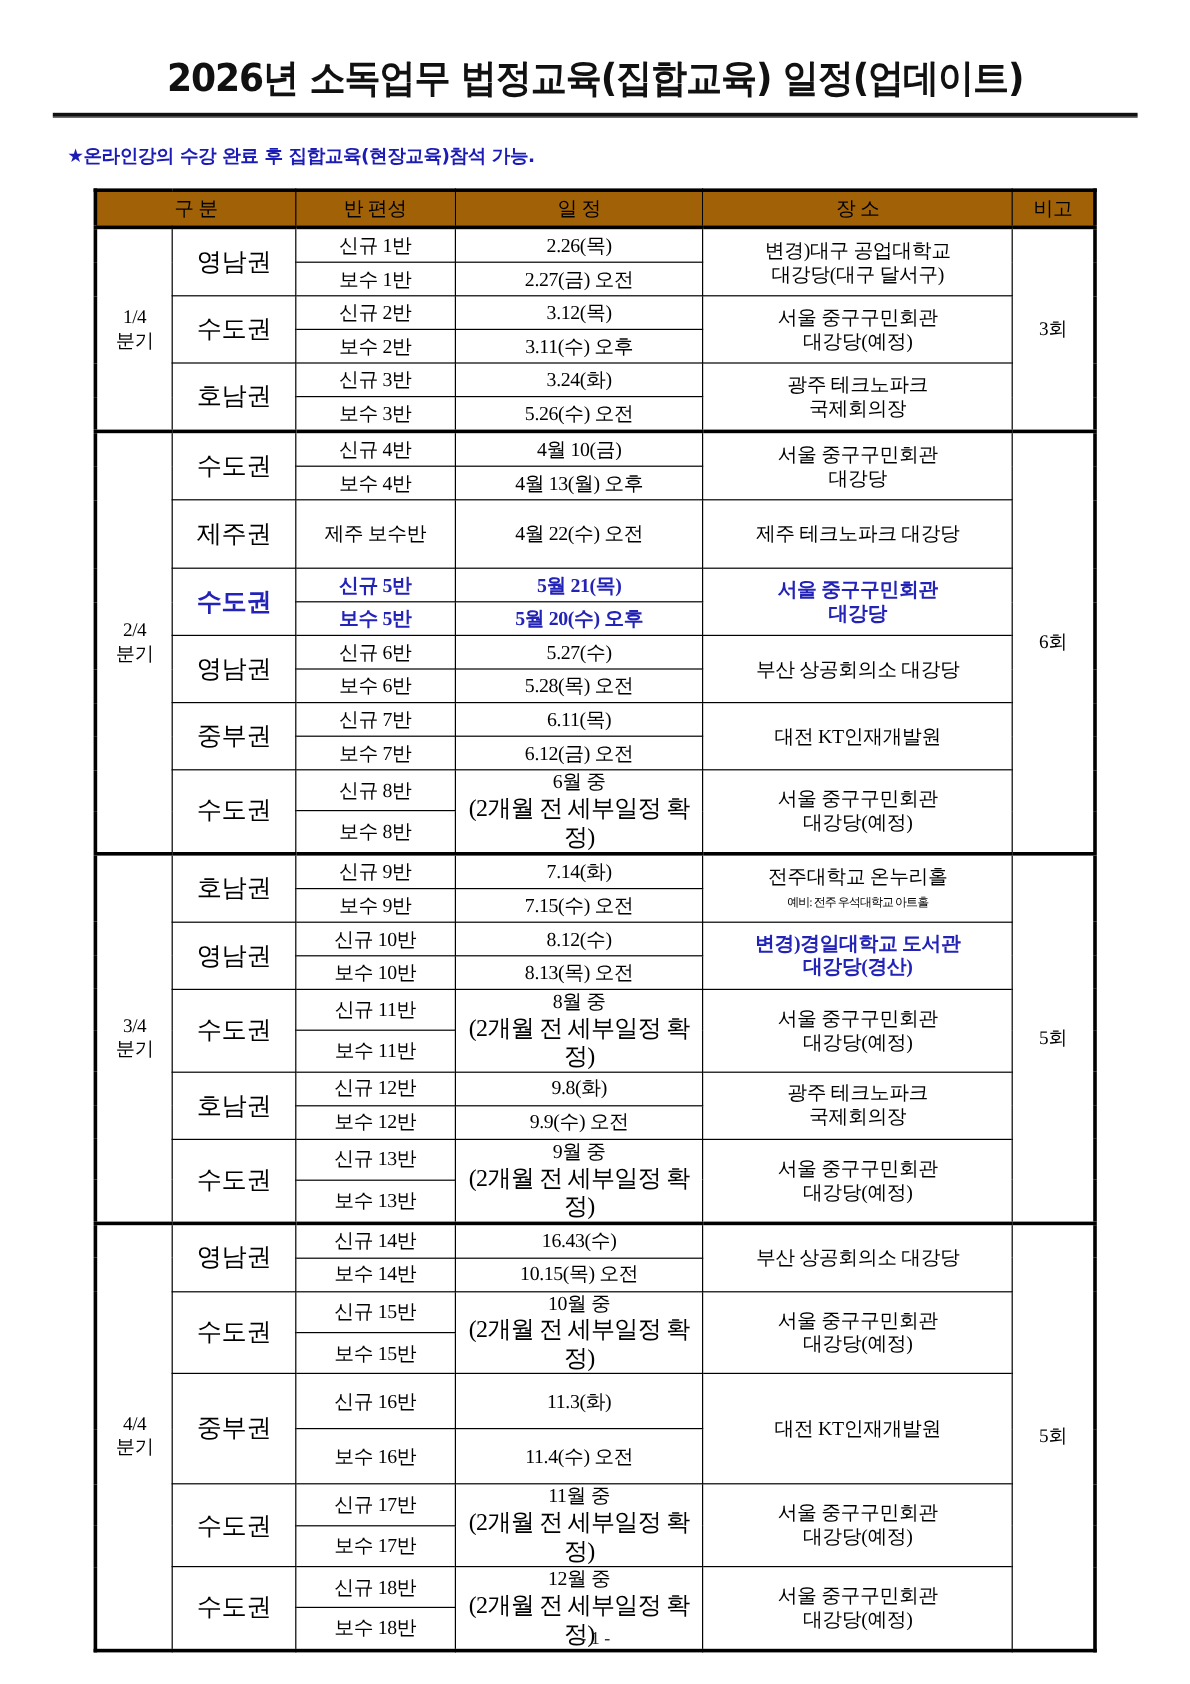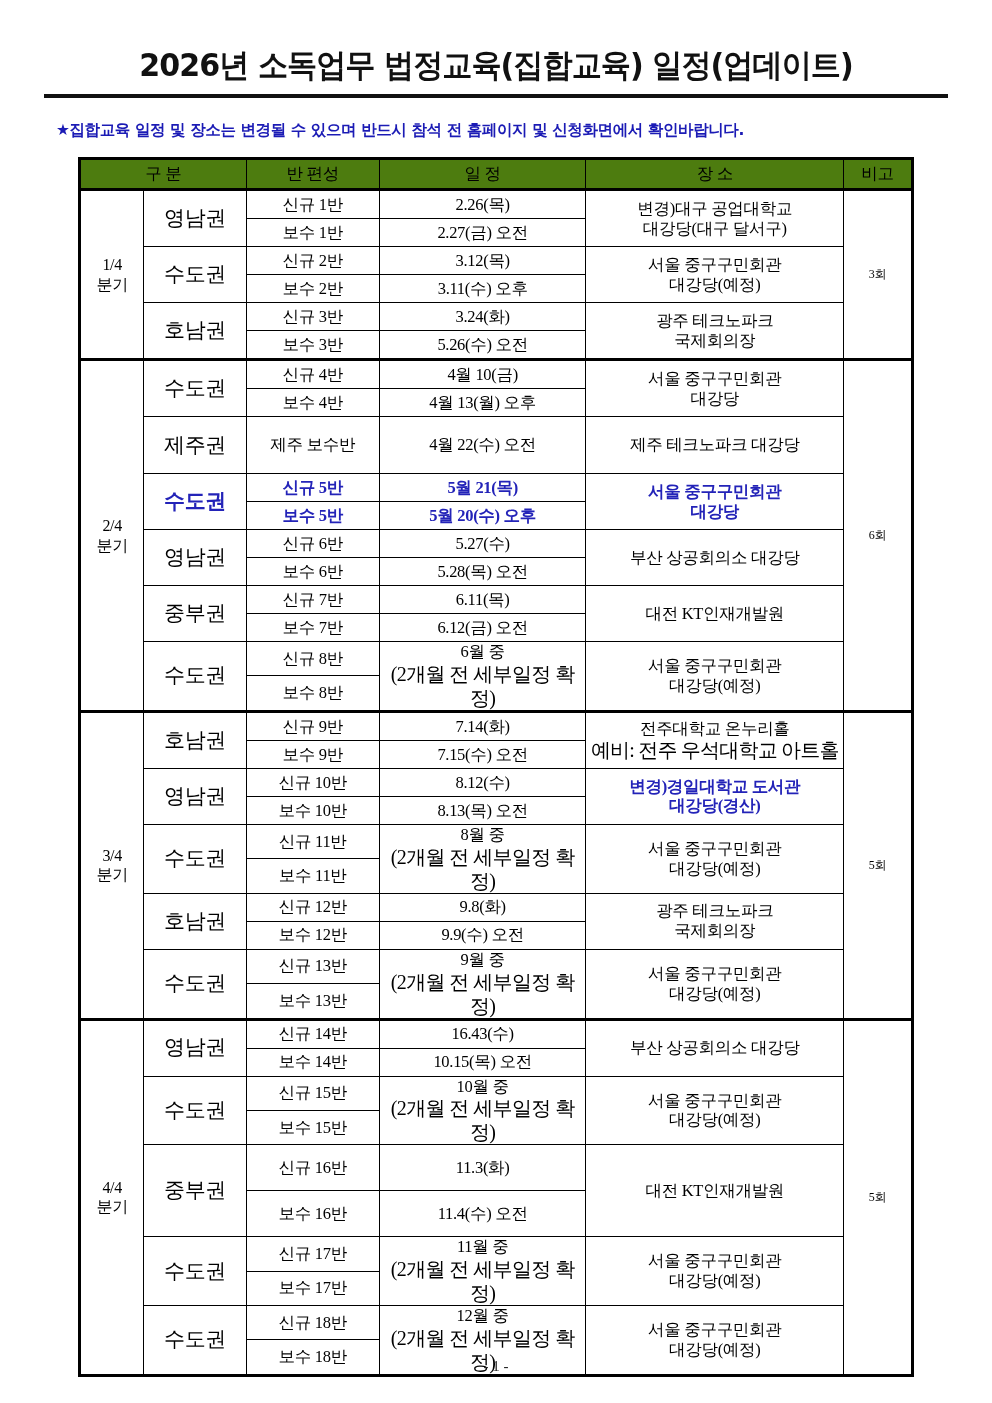--- a/index.html
+++ b/index.html
@@ -71,53 +71,53 @@
     text-align:center;
     vertical-align:middle;
     line-height:1.2;
     font-weight:normal;
     letter-spacing:-0.3px;
   }
   table.sched{
     border:3px solid #000;
   }
   thead th{
-    background:#4d7c0f;
+    background:#a16207;
     height:28px;
     font-size:16.5px;
     border-bottom:3px solid #000 !important;
   }
   .sp{letter-spacing:6px;}
   
   col.c-q{width:58px;}
   col.c-reg{width:92px;}
   col.c-cls{width:120px;}
   col.c-date{width:186px;}
   col.c-ven{width:232px;}
   col.c-rmk{width:62px;}
 
   td.qtr{font-size:16px;line-height:1.3;}
   td.reg{font-size:21px;}
   td.cls{font-size:16.5px;height:27px;}
   td.date{font-size:16.5px;}
   td.ven{font-size:16.5px;line-height:1.3;}
-  td.rmk{font-size:12px;}
+  td.rmk{font-size:16px;}
 
   .b{font-weight:bold;}
   .blue{color:#2323b8;}
   .blue.b{color:#2323b8;font-weight:bold;}
 
   
   tr.qtop > td, tr.qtop > th{border-top:3px solid #000;}
 
   
   td.date2{line-height:1.32;font-size:16.5px;}
   td.date2 .small{font-size:20px;letter-spacing:-0.6px;}
 
-  .ven-sub{font-size:20px;letter-spacing:-0.8px;}
+  .ven-sub{font-size:10px;letter-spacing:-0.8px;}
 
   
   .footer{
     position:absolute;
     left:0;right:0;
     top:1358px;
     text-align:center;
     font-size:15px;
     color:#222;
     font-family:"Liberation Serif","DejaVu Serif",serif;
@@ -127,21 +127,21 @@
 <body>
 
 <div class="page">
 
   <div class="title-block">
     <h1 class="doc-title">2026년 소독업무 법정교육(집합교육) 일정(업데이트)</h1>
     <div class="title-rule"></div>
   </div>
 
   <div class="notes" id="notes-list">
-      <div class="note">★집합교육 일정 및 장소는 변경될 수 있으며 반드시 참석 전 홈페이지 및 신청화면에서 확인바랍니다.</div>
+      <div class="note">★온라인강의 수강 완료 후 집합교육(현장교육)참석 가능.</div>
     </div>
 
   <div class="table-wrap">
     <table class="sched">
       <colgroup>
         <col class="c-q">
           <col class="c-reg">
           <col class="c-cls">
         <col class="c-date">
           <col class="c-ven">

